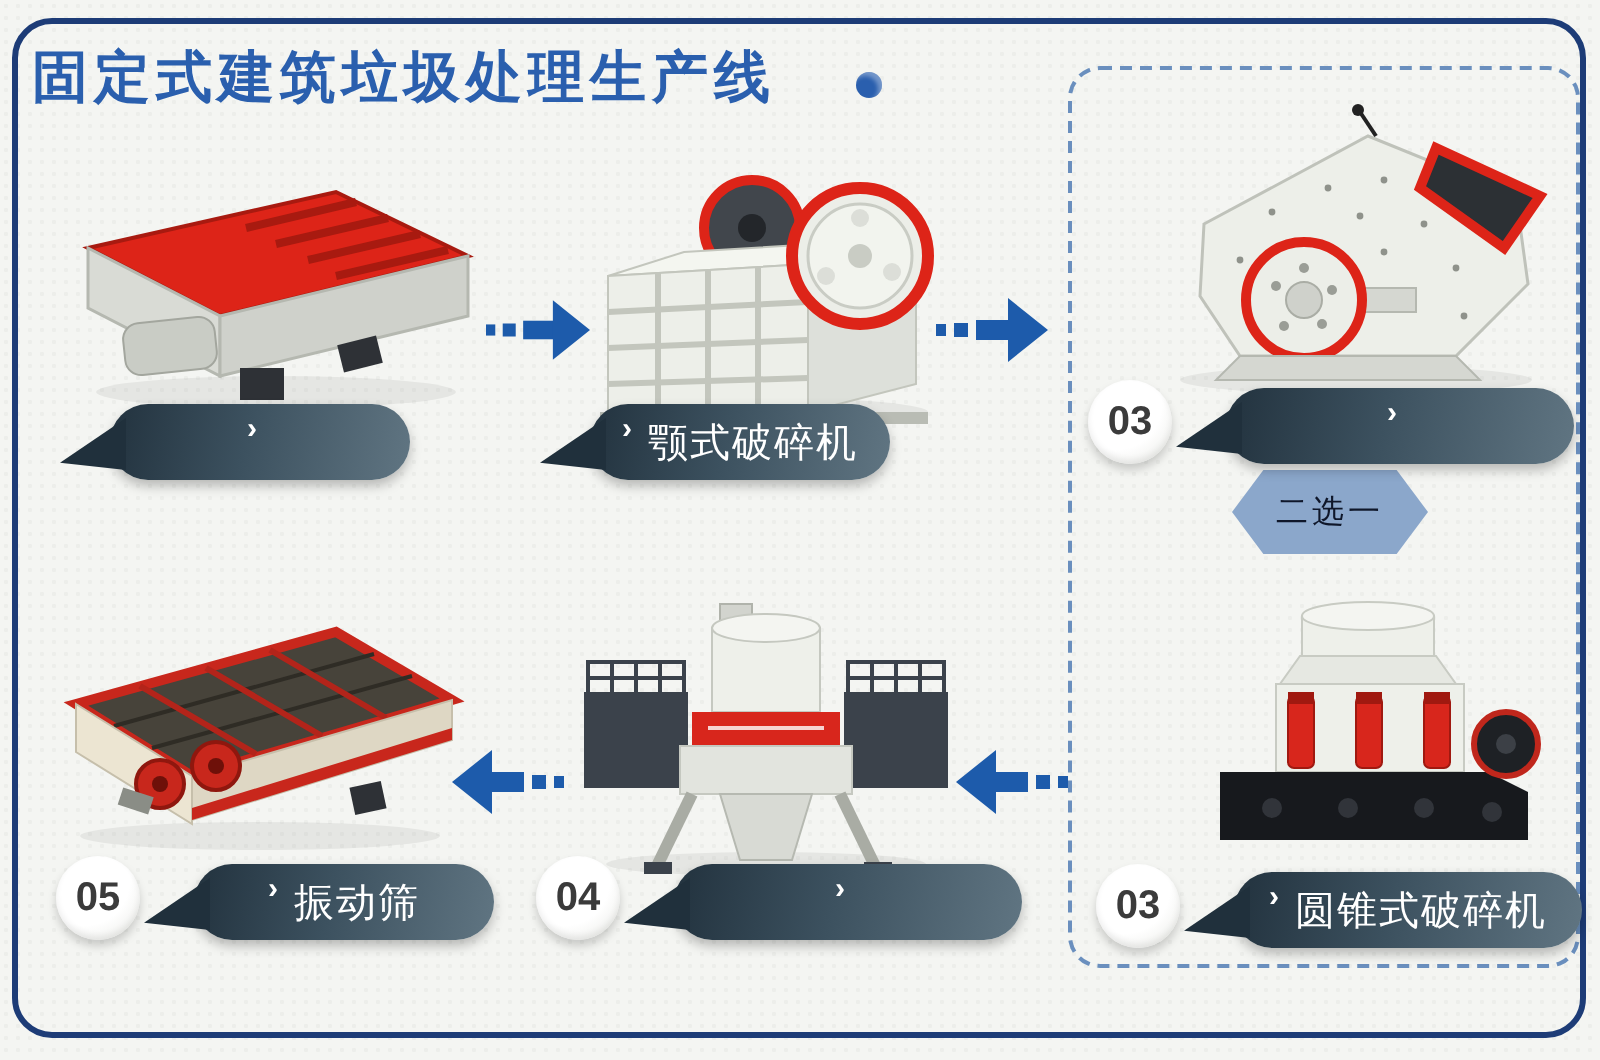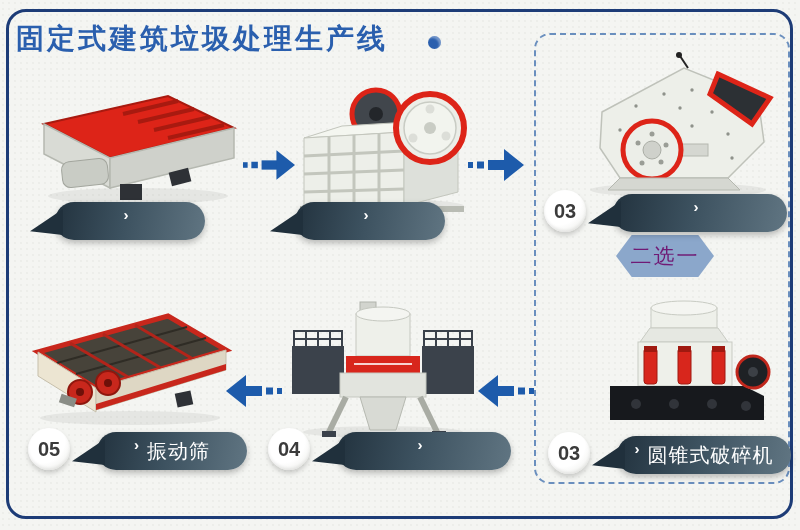--- a/index.html
+++ b/index.html
@@ -45,21 +45,21 @@
   .pill::before{
     content:"";position:absolute;left:-25px;top:7px;width:33px;height:26px;
     background:#20303c;clip-path:polygon(0 86%, 100% 0, 100% 100%);
   }
   .chev{font-size:15px;font-weight:700;margin-right:7px;transform:translateY(-7px);}
   .hexagon{
     position:absolute;left:616px;top:235px;width:98px;height:42px;
     background:#8ba7cb;
     clip-path:polygon(16% 0, 84% 0, 100% 50%, 84% 100%, 16% 100%, 0 50%);
     display:flex;align-items:center;justify-content:center;
-    color:#701a75;font-size:21px;letter-spacing:2px;
+    color:#0f172a;font-size:16px;letter-spacing:2px;
   }
   .arrow{position:absolute;}
 </style>
 </head>
 <body>
 
 <div id="canvas">
 
   <div class="frame"></div>
 
@@ -240,20 +240,21 @@
 
   <div class="step" style="left:28px;top:202px">
     <div class="pill" style="min-width:122px">
       <span class="chev">›</span>
     </div>
   </div>
 
   <div class="step" style="left:268px;top:202px">
     <div class="pill" style="min-width:122px">
       <span class="chev">›</span>
+      <span>颚式破碎机</span>
     </div>
   </div>
 
   <div class="step" style="left:544px;top:182px">
     <div class="badge">03</div>
     <div class="pill" style="min-width:146px">
       <span class="chev">›</span>
     </div>
   </div>
 

